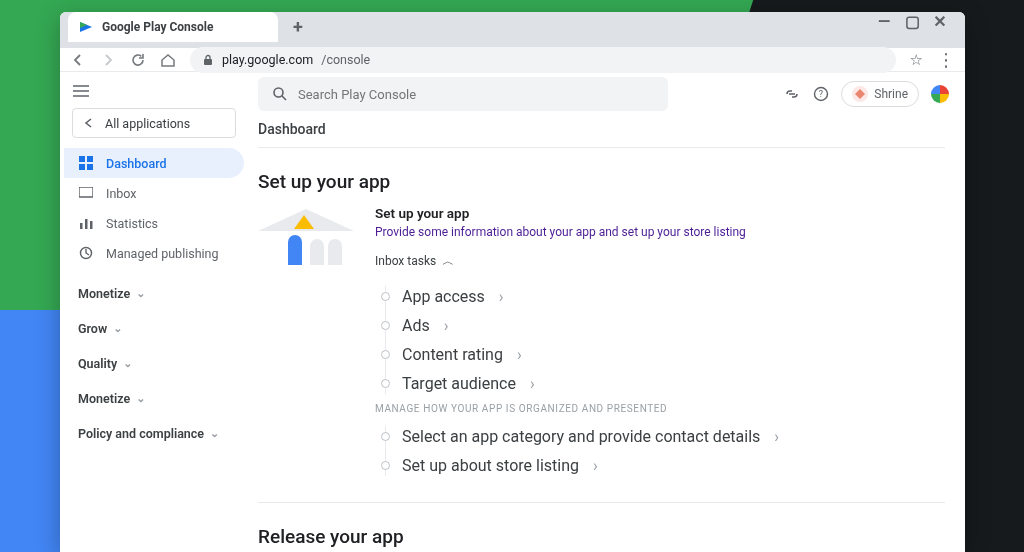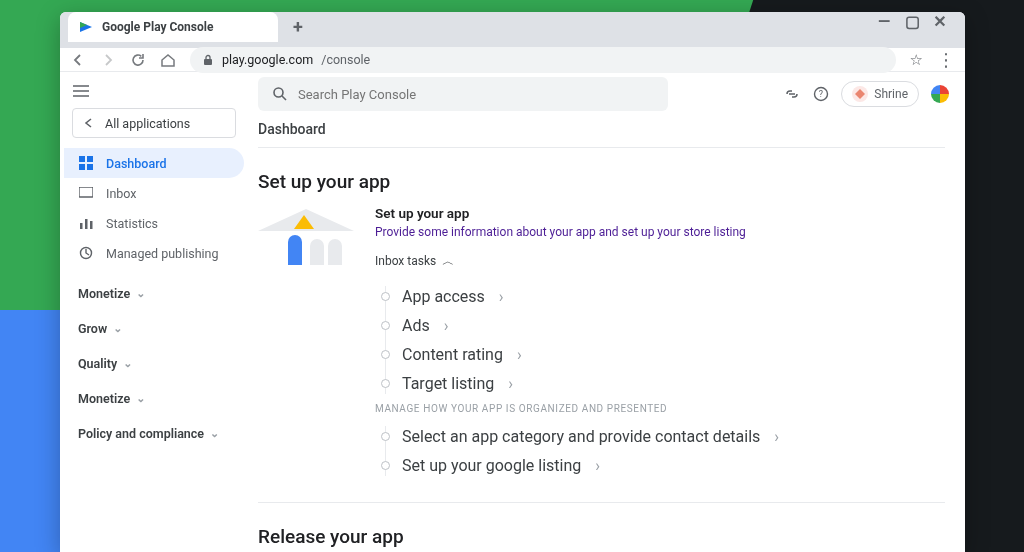--- a/index.html
+++ b/index.html
@@ -269,33 +269,33 @@
               <div class="task">
                   <span class="ring"></span>
                   <span>Ads</span>
                 </div>
               <div class="task">
                   <span class="ring"></span>
                   <span>Content rating</span>
                 </div>
               <div class="task">
                   <span class="ring"></span>
-                  <span>Target listing</span>
+                  <span>Target audience</span>
                 </div>
             </div>
 
             <div class="group-label" style="margin-top:5px">MANAGE HOW YOUR APP IS ORGANIZED AND PRESENTED</div>
             <div class="taskcol" style="position:relative">
               <div class="task">
                   <span class="ring"></span>
                   <span>Select an app category and provide contact details</span>
                 </div>
               <div class="task">
                   <span class="ring"></span>
-                  <span>Set up your google listing</span>
+                  <span>Set up about store listing</span>
                 </div>
             </div>
           </div>
         </div>
 
         <div style="border-top:1px solid #e8eaed; margin-top:22px"></div>
         <div class="h2">Release your app</div>
       </div>
     </div>
   </div>

